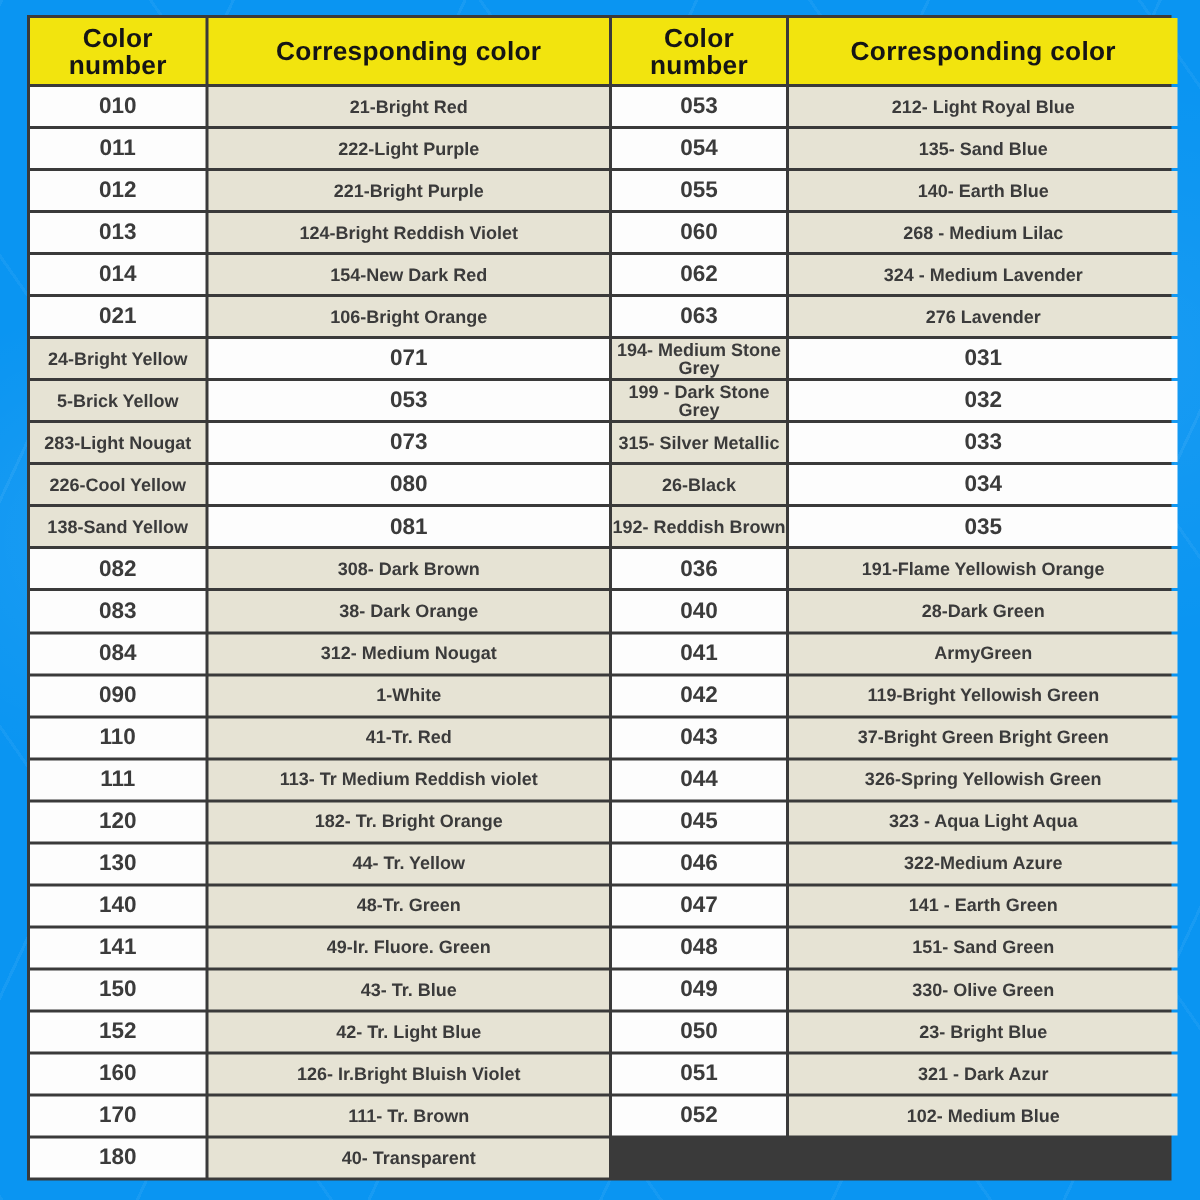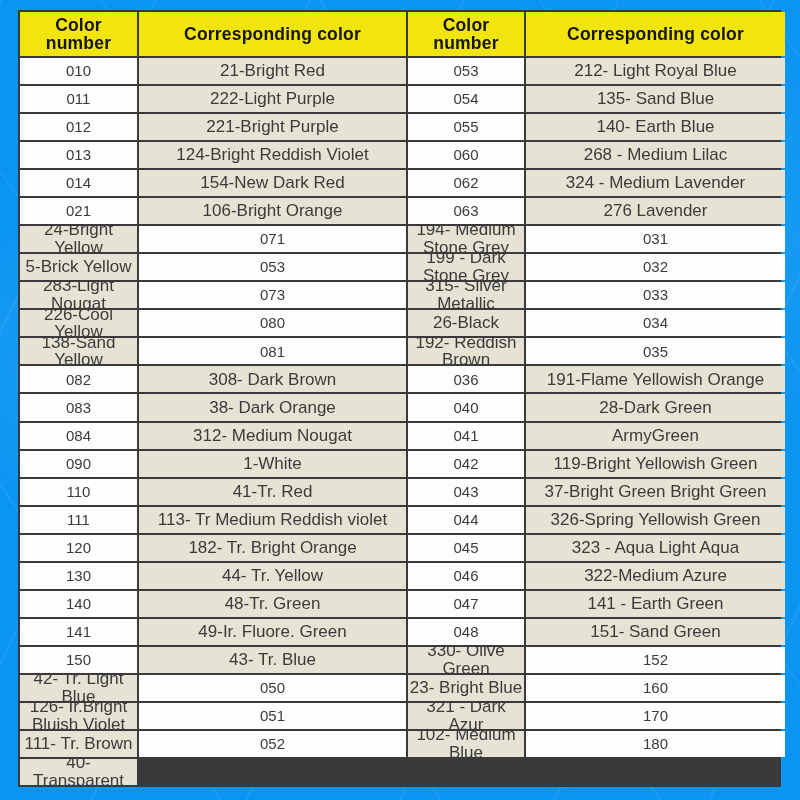--- a/index.html
+++ b/index.html
@@ -51,27 +51,27 @@
     background: var(--header-bg, #f2e40e);
     color: #151515;
     font-weight: bold;
     font-size: 17.5px;
     letter-spacing: 0.2px;
   }
   .cell.num {
     background: var(--number-bg, #fdfdfd);
     color: #3b3b3b;
     font-size: 15px;
-    font-weight: normal;
+    font-weight: bold;
   }
   .cell.colorname {
     background: var(--colorcell-bg, #e6e3d4);
     color: #3b3b3b;
-    font-size: 17px;
-    font-weight: normal;
+    font-size: 12px;
+    font-weight: bold;
   }
 </style>
 </head>
 <body>
 
 <div class="bg-pattern"></div>
 
 <div class="color-table">
   <div class="cell header">Color number</div>
   <div class="cell header">Corresponding color</div>
@@ -179,20 +179,21 @@
   <div class="cell num">047</div>
   <div class="cell colorname">141 - Earth Green</div>
   <div class="cell num">141</div>
   <div class="cell colorname">49-Ir. Fluore. Green</div>
 
   <div class="cell num">048</div>
   <div class="cell colorname">151- Sand Green</div>
   <div class="cell num">150</div>
   <div class="cell colorname">43- Tr. Blue</div>
 
+  <div class="cell num">049</div>
   <div class="cell colorname">330- Olive Green</div>
   <div class="cell num">152</div>
   <div class="cell colorname">42- Tr. Light Blue</div>
 
   <div class="cell num">050</div>
   <div class="cell colorname">23- Bright Blue</div>
   <div class="cell num">160</div>
   <div class="cell colorname">126- Ir.Bright Bluish Violet</div>
 
   <div class="cell num">051</div>

